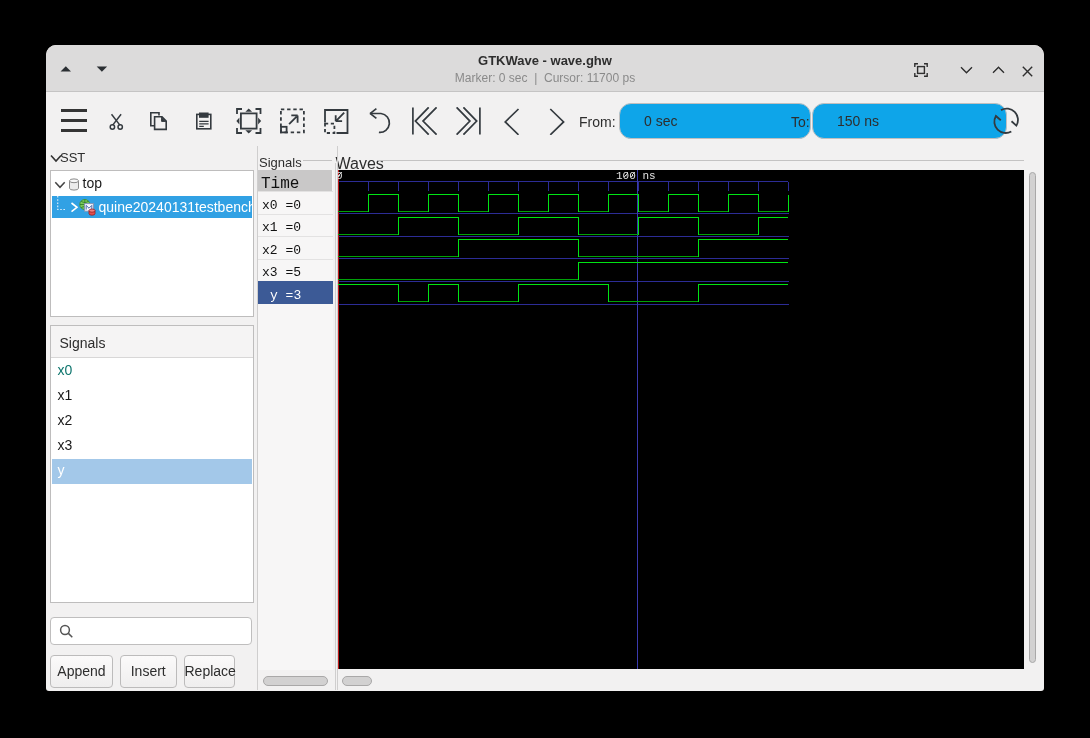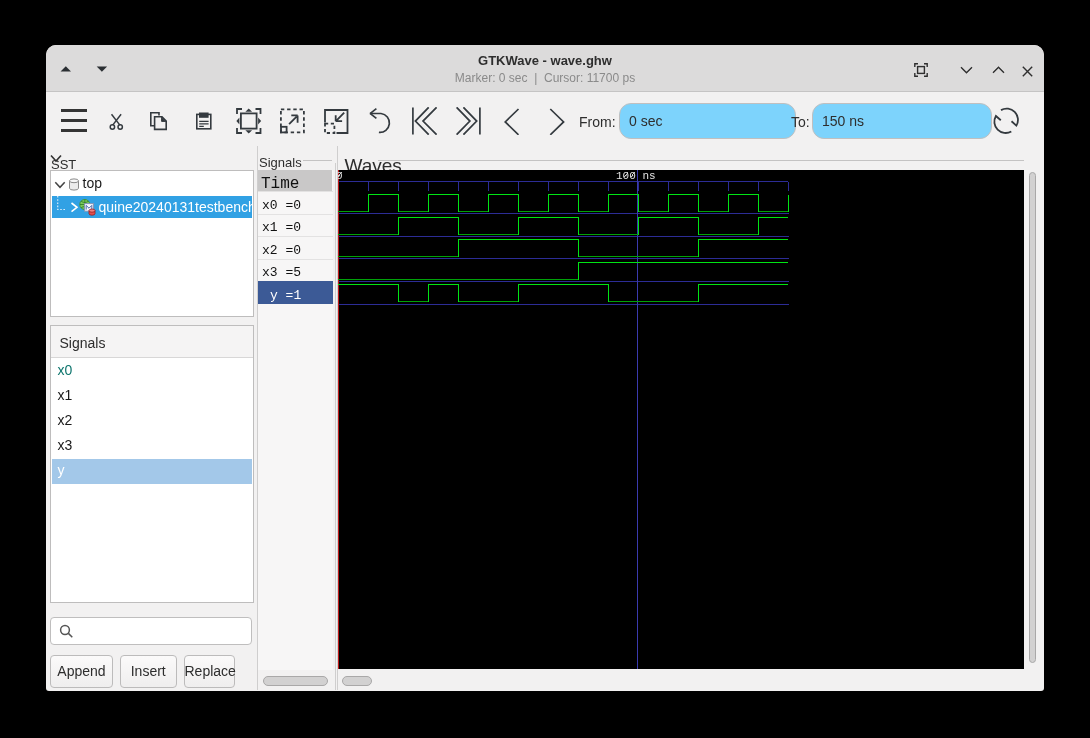--- a/index.html
+++ b/index.html
@@ -4,21 +4,21 @@
 <style>
 html,body{margin:0;padding:0;background:#000;}
 body{width:1090px;height:738px;position:relative;font-family:"Liberation Sans",sans-serif;overflow:hidden;}
 .win{position:absolute;left:46px;top:45px;width:998px;height:646px;background:#f2f1f1;border-radius:10px 10px 3px 3px;overflow:hidden;box-shadow:0 0 0 1px rgba(0,0,0,.6);}
 .abs{position:absolute;}
 .titlebar{position:absolute;left:0;top:0;width:998px;height:46px;background:#dcdbdb;border-bottom:1px solid #c5c4c4;}
 .title{position:absolute;left:0;top:8px;width:998px;text-align:center;font-size:13px;font-weight:bold;color:#2e2e2e;}
 .subtitle{position:absolute;left:0;top:25.5px;width:998px;text-align:center;font-size:12px;color:#8a8a8a;}
 .ticon{position:absolute;top:62px;}
 .lbl{position:absolute;font-size:14px;color:#2e2e2e;}
-.entry{position:absolute;background:#7dd3fc;border:1px solid #c0bfbf;border-radius:12px;font-size:14px;color:#2e2e2e;line-height:34px;padding-left:9px;}
+.entry{position:absolute;background:#0ea5e9;border:1px solid #c0bfbf;border-radius:12px;font-size:14px;color:#2e2e2e;line-height:34px;padding-left:24px;}
 .panelbox{position:absolute;background:#fff;border:1px solid #bebdbd;}
 .treerow1{position:absolute;left:1px;top:1px;width:200px;height:24px;}
 .treerow2{position:absolute;left:1px;top:25px;width:200px;height:22px;background:#31a1e4;color:#fff;overflow:hidden;white-space:nowrap;}
 .btn{position:absolute;height:33px;background:linear-gradient(#fbfafa,#efeeee);border:1px solid #bcbbbb;border-radius:4px;font-size:14px;color:#2d2d2d;text-align:center;line-height:31px;box-sizing:border-box;}
 .mono{font-family:"Liberation Mono",monospace;}
 .sigrow{position:absolute;left:0;width:75px;height:22.6px;font-family:"Liberation Mono",monospace;font-size:13px;color:#111;}
 </style>
 </head>
 <body>
 <div class="win">
@@ -125,21 +125,21 @@
   <div class="entry" style="left:766px;top:58px;width:169px;height:34px;">150 ns</div>
 
   <svg class="abs" style="left:945px;top:61px" width="30" height="30" viewBox="0 0 30 30" fill="none" stroke="#343a3f" stroke-width="1.8">
     <path d="M10 4.1 A11.3 11.3 0 0 1 25.4 19.6 L20.5 15.3"></path>
     <path d="M20.3 25.5 A11.3 11.3 0 0 1 4.9 10 L9.8 14.3"></path>
   </svg>
 
   <svg class="abs" style="left:4px;top:108.5px" width="12" height="9" viewBox="0 0 12 9" fill="none" stroke="#333" stroke-width="1.6">
       <path d="M1 1.5 L6 7 L11 1.5"></path>
     </svg>
-  <div class="abs" style="left:5px;top:104.5px;font-size:13px;color:#2d2d2d;margin-top:7px;">SST</div>
+  <div class="abs" style="left:14px;top:104.5px;font-size:13px;color:#2d2d2d;">SST</div>
   <div class="panelbox" style="left:3.5px;top:125px;width:202px;height:145px;">
     <div class="treerow1">
       <svg class="abs" style="left:2px;top:9px" width="12" height="8" viewBox="0 0 12 8" fill="none" stroke="#444" stroke-width="1.5">
           <path d="M1.3 1.3 L6 6.3 L10.7 1.3"></path>
         </svg>
       <svg class="abs" style="left:16.5px;top:6px" width="12" height="13" viewBox="0 0 12 13">
         <path d="M1.5 2.8 V10.2 A4.5 1.9 0 0 0 10.5 10.2 V2.8" fill="#ececec" stroke="#8a8a8a"></path>
         <ellipse cx="6" cy="2.8" rx="4.5" ry="1.9" fill="#f8f8f8" stroke="#8a8a8a"></ellipse>
       </svg>
       <div class="abs" style="left:31px;top:2.5px;font-size:14px;color:#1a1a1a;">top</div>
@@ -198,29 +198,29 @@
         <span style="position:absolute;left:4px">x1 =0</span>
       </div>
     <div class="sigrow" style="top:72.7px;">
         <span style="position:absolute;left:4px">x2 =0</span>
       </div>
     <div class="sigrow" style="top:95.3px;">
         <span style="position:absolute;left:4px">x3 =5</span>
       </div>
     <div class="abs" style="left:0;top:111.4px;width:75px;height:22.6px;background:#3c5a96;"></div>
     <div class="sigrow" style="top:118px;color:#fff;">
-        <span style="position:absolute;left:12px">y =1</span>
+        <span style="position:absolute;left:12px">y =3</span>
       </div>
     <div class="abs" style="left:0;top:21px;width:75px;height:1px;background:#e3e2e2;"></div>
     <div class="abs" style="left:0;top:43.6px;width:75px;height:1px;background:#e3e2e2;"></div>
     <div class="abs" style="left:0;top:66.2px;width:75px;height:1px;background:#e3e2e2;"></div>
     <div class="abs" style="left:0;top:88.8px;width:75px;height:1px;background:#e3e2e2;"></div>
   </div>
 
-  <div class="abs" style="left:296px;top:109.5px;font-size:19px;color:#2d2d2d;background:#f2f1f1;padding:0 2.5px;">Waves</div>
+  <div class="abs" style="left:287px;top:109.5px;font-size:16px;color:#2d2d2d;background:#f2f1f1;padding:0 2.5px;">Waves</div>
   <div class="abs" style="left:332px;top:114.5px;width:646px;height:1px;background:#c4c3c3;"></div>
   <svg class="abs" style="left:291px;top:125px;background:#000" width="687" height="499" viewBox="0 0 687 499" shape-rendering="crispEdges">
     <g stroke="#2c2c96" stroke-width="1">
       <line x1="1" y1="11.5" x2="451" y2="11.5"></line>
       <line x1="31.5" y1="11.5" x2="31.5" y2="21"></line>
         <line x1="61.5" y1="11.5" x2="61.5" y2="21"></line>
         <line x1="91.5" y1="11.5" x2="91.5" y2="21"></line>
         <line x1="121.5" y1="11.5" x2="121.5" y2="21"></line>
         <line x1="151.5" y1="11.5" x2="151.5" y2="21"></line>
         <line x1="181.5" y1="11.5" x2="181.5" y2="21"></line>

